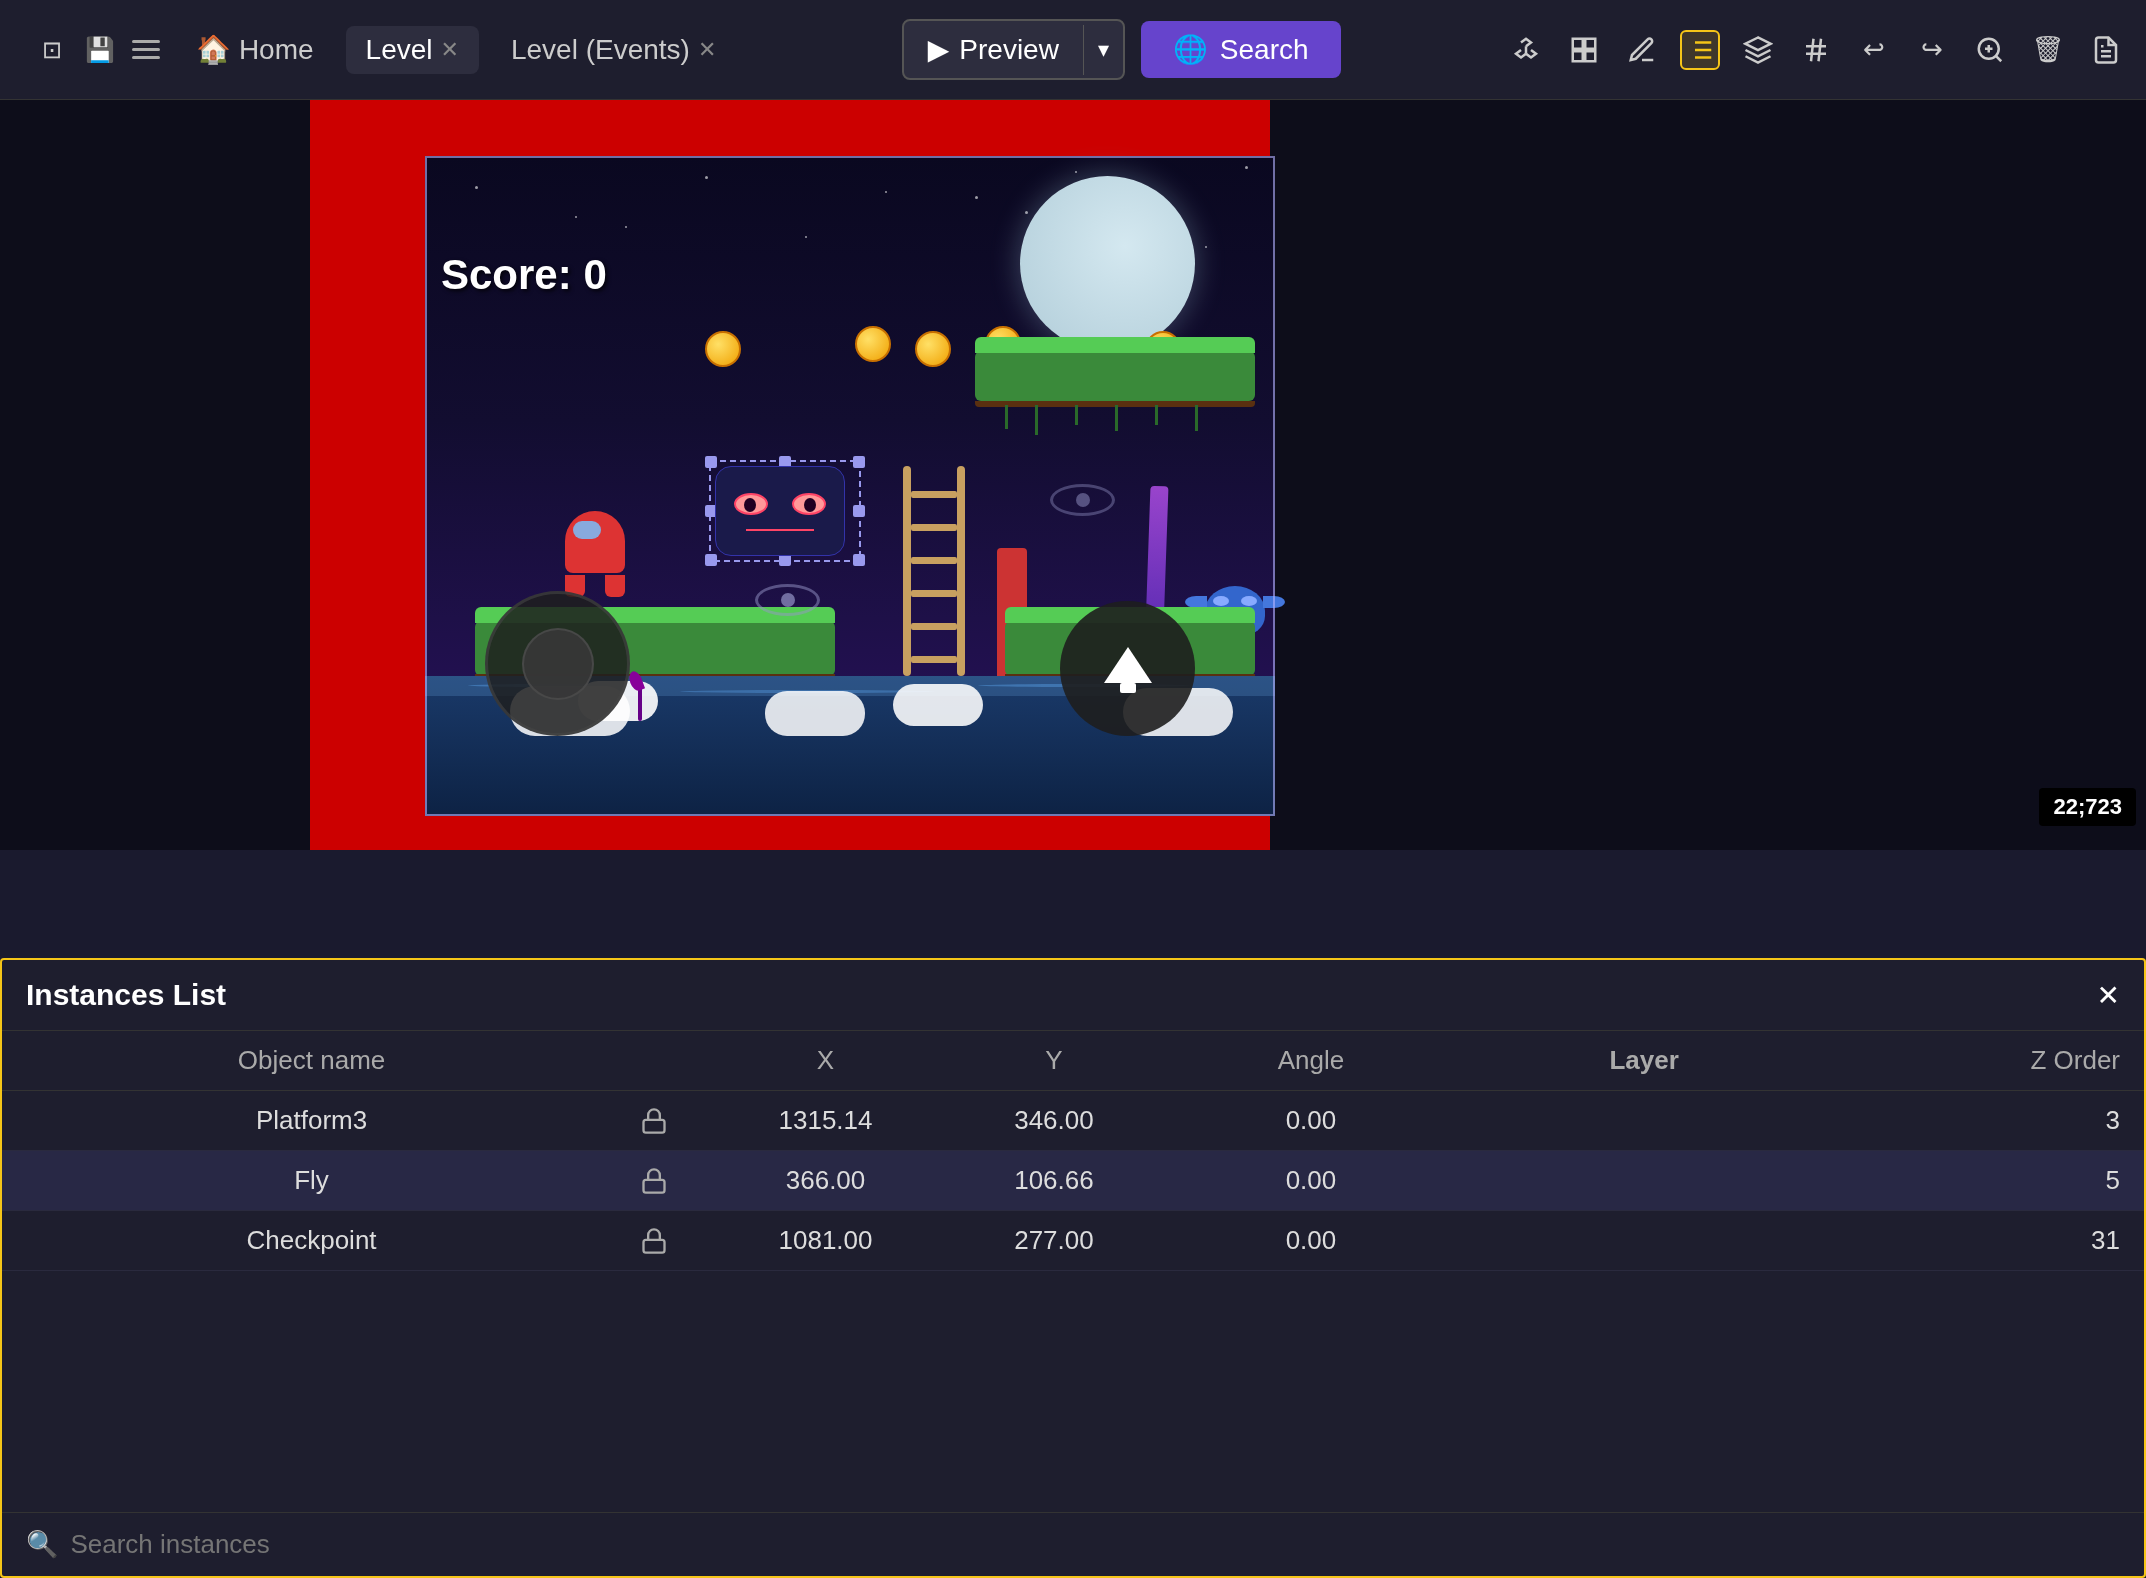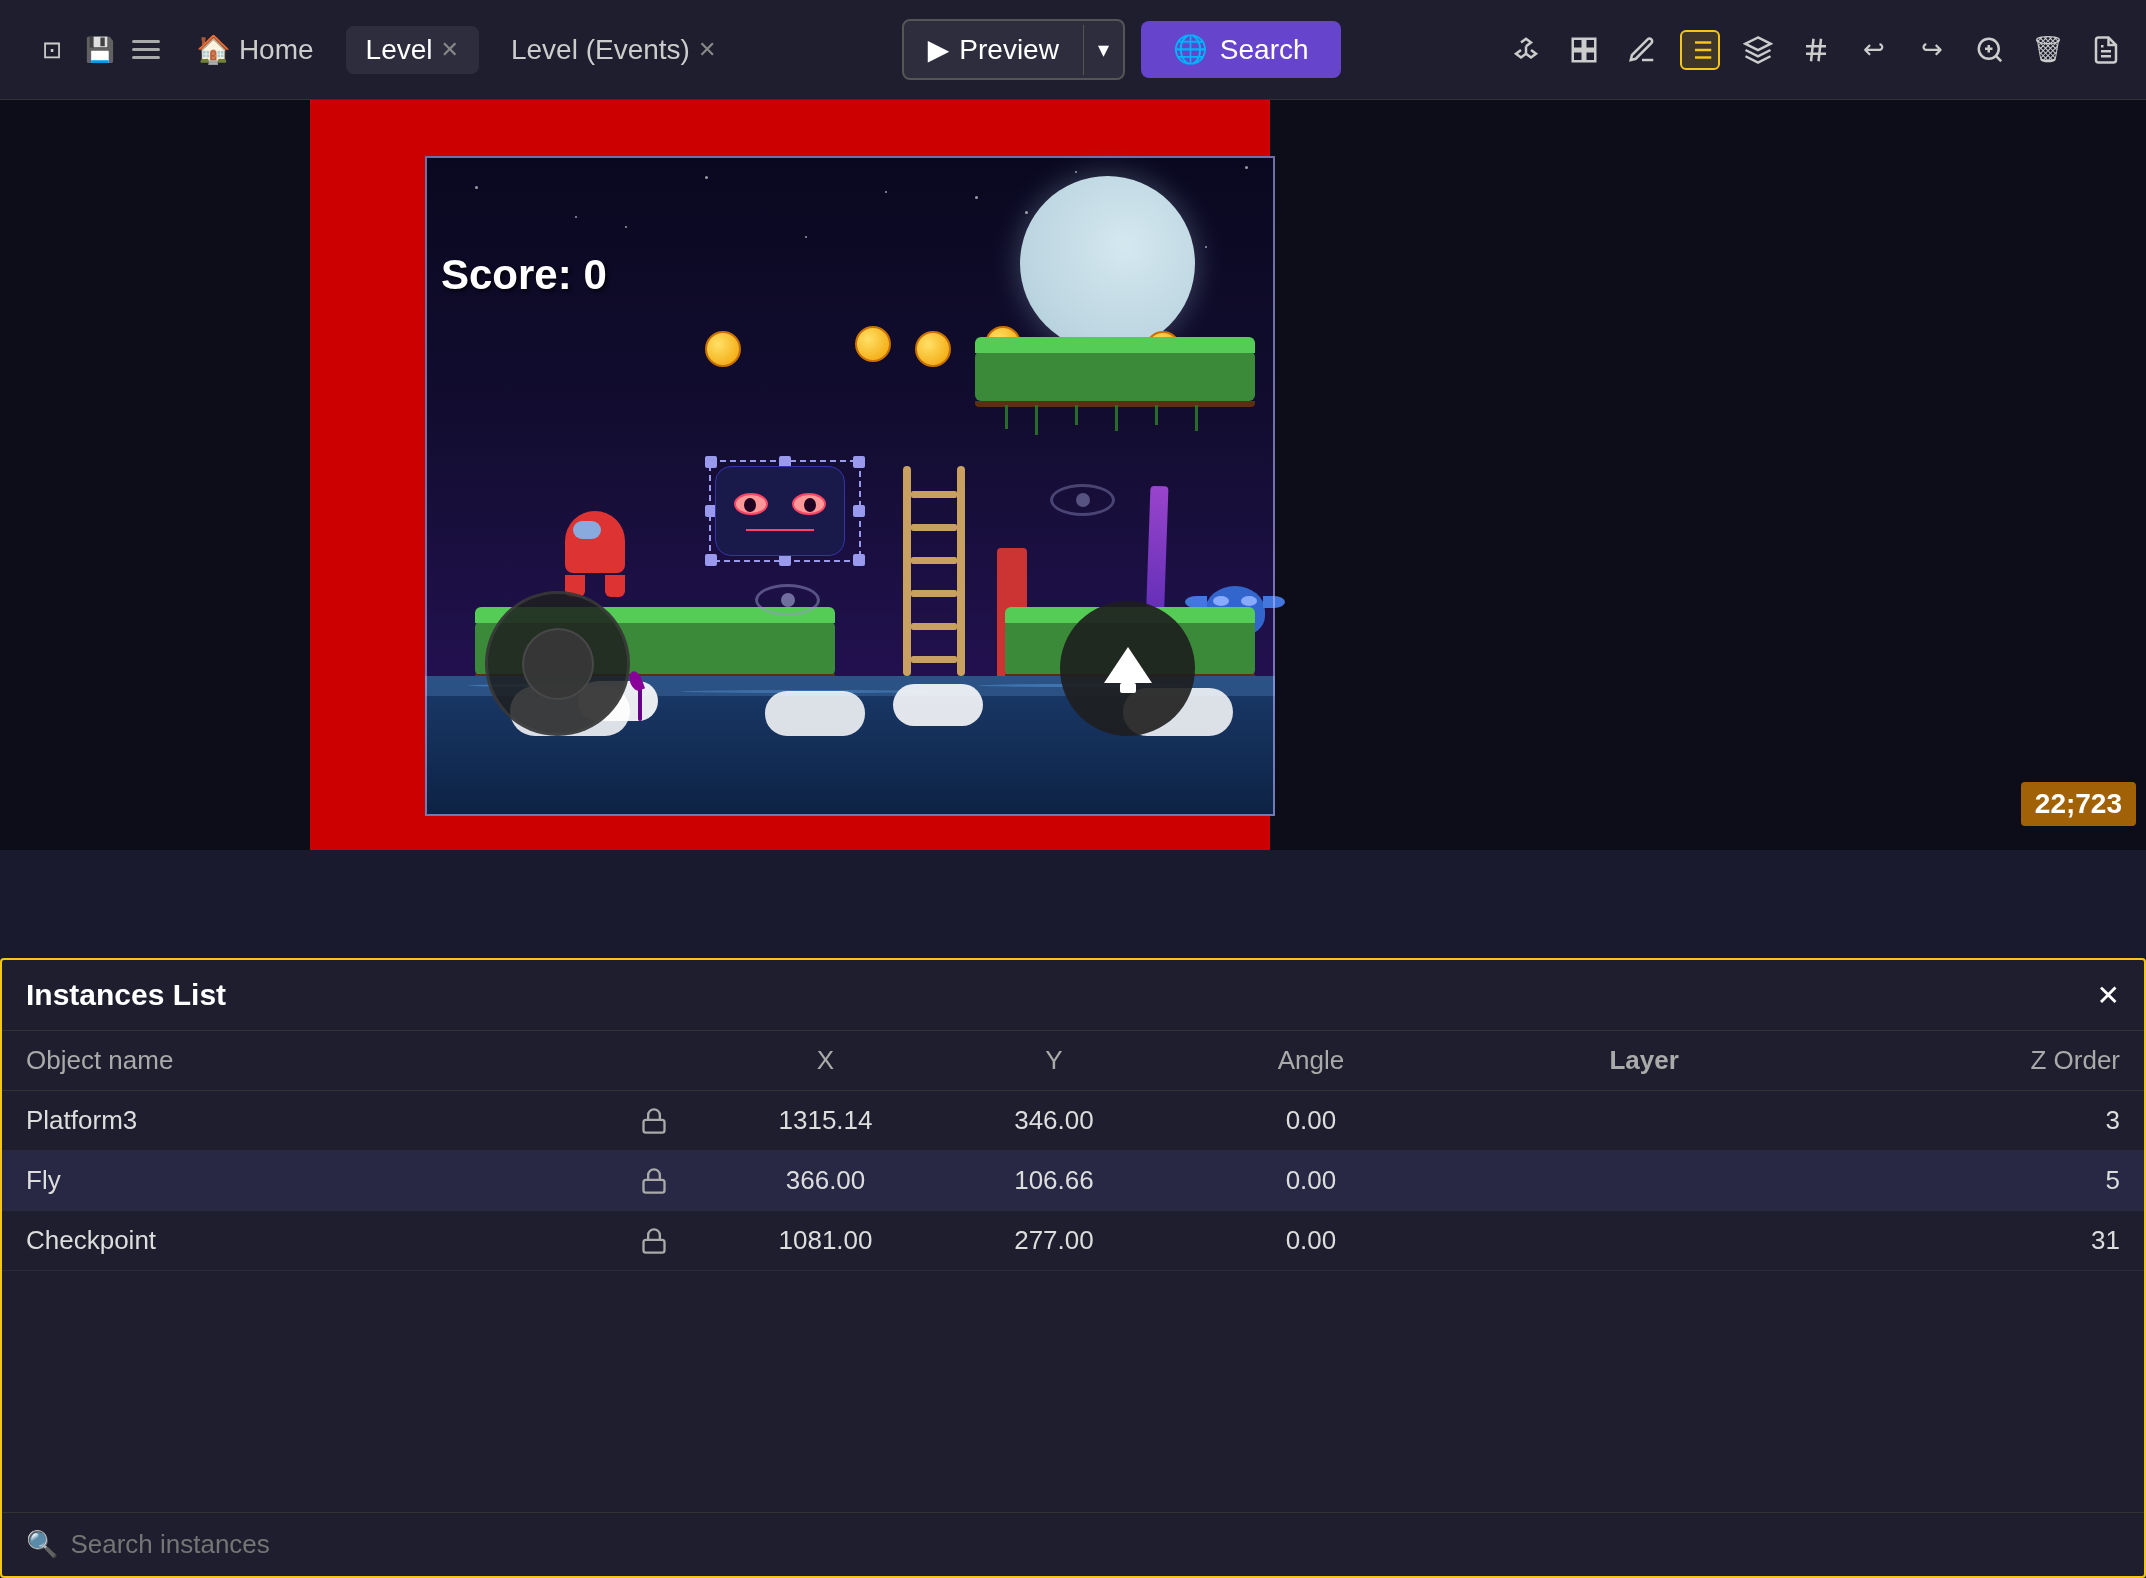--- a/index.html
+++ b/index.html
@@ -199,23 +199,23 @@
       background: radial-gradient(circle at 35% 35%, #ffe066, #f0a000);
       border-radius: 50%;
       border: 2px solid #c87000;
     }
 
     
     .coord-badge {
       position: absolute;
       bottom: 18px;
       right: 10px;
-      background: #a16207;
-      color: #fff;
-      font-size: 28px;
+      background: #000000;
+      color: #fff;
+      font-size: 22px;
       padding: 6px 14px;
       border-radius: 4px;
       font-weight: bold;
     }
 
     
     .left-panel {
       position: absolute;
       left: 0;
       top: 0;
@@ -268,21 +268,21 @@
       display: flex;
       align-items: center;
       padding: 14px 24px;
       border-bottom: 1px solid #2a2a3e;
       font-size: 26px;
       color: #ddd;
     }
     .table-row:nth-child(even) {
       background: rgba(255,255,255,0.03);
     }
-    .col-name { flex: 3; }
+    .col-name { flex: 3; text-align: center; }
     .col-lock { flex: 0.6; display: flex; justify-content: center; }
     .col-x { flex: 1.2; text-align: center; }
     .col-y { flex: 1.2; text-align: center; }
     .col-angle { flex: 1.5; text-align: center; }
     .col-layer { flex: 2; text-align: center; font-weight: bold; }
     .col-zorder { flex: 1.5; text-align: right; }
     .lock-icon-svg {
       width: 28px;
       height: 28px;
       color: #888;

